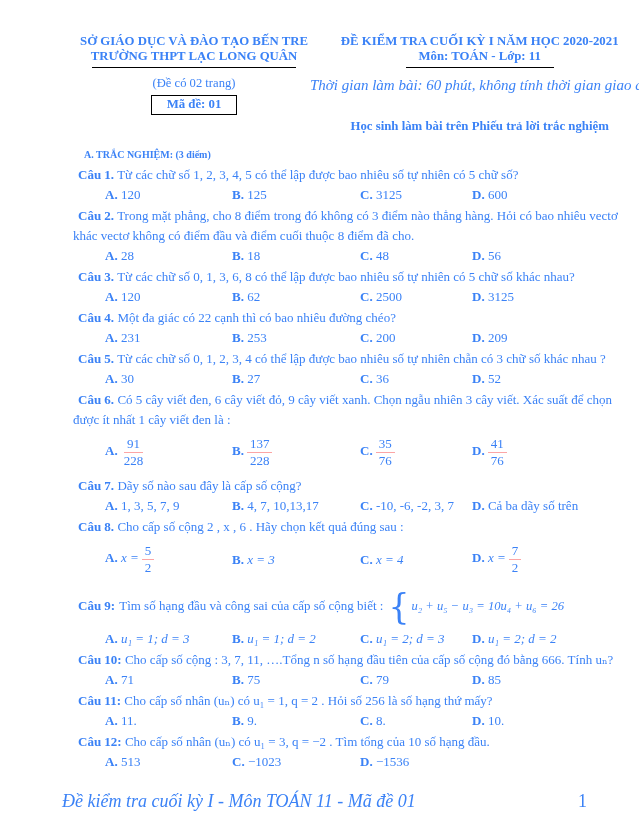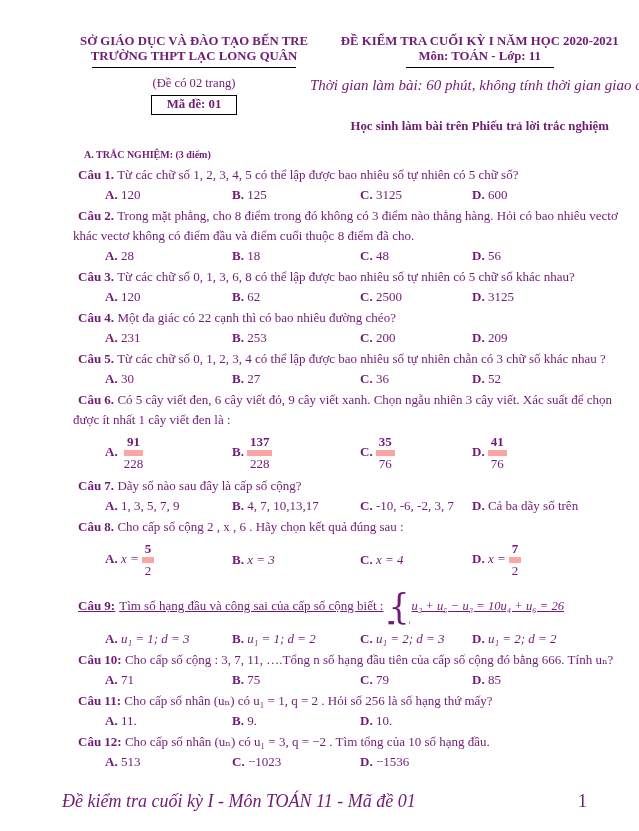--- a/index.html
+++ b/index.html
@@ -1,20 +1,20 @@
 <!DOCTYPE html>
 <html lang="vi"><head>
 <meta charset="utf-8">
 <style>
   html, body { margin:0; padding:0; background:#ffffff; }
   .page {
     position:relative;
     width:639px; height:831px;
     background:#ffffff;
-    color:#701a75;
+    color:#3b82f6;
     font-family:"Liberation Serif","DejaVu Serif",serif;
     font-size:13px;
     overflow:hidden;
     box-sizing:border-box;
     padding:34px 54px 0 78px;
   }
   
   .header { display:flex; }
   .h-left { width:232px; text-align:center; flex:none; }
   .h-right { flex:1; text-align:center; }
@@ -47,24 +47,24 @@
   .ans { white-space:nowrap; }
   .ans .k { font-weight:bold; }
   .ans-grid.tall { min-height:45px; }
   .mi { font-style:italic; }
   
   .frac {
     display:inline-flex; flex-direction:column; align-items:center;
     vertical-align:middle; line-height:1.2; margin-left:3px;
     font-style:normal;
   }
-  .fnum { border-bottom:6px solid #fca5a5; padding:0 3px;font-weight:bold; }
+  .fnum { border-bottom:1px solid #fca5a5; padding:0 3px; }
   .fden { padding:0 3px; }
   
-  .q-sys { display:flex; align-items:center; min-height:46px;text-decoration:underline; }
+  .q-sys { display:flex; align-items:center; min-height:46px; }
   .q-sys .q-label { margin-right:4px; }
   .system { display:inline-flex; align-items:center; margin-left:5px; }
   .brace { font-size:33px; font-weight:400; line-height:1; transform:scaleY(1.08); font-family:"DejaVu Serif",serif; }
   .eqs { display:inline-flex; font-style:italic; font-size:12.6px; line-height:17px; margin-left:2px; }
   
   .footer {
     position:absolute; left:62px; right:52px; top:793px;
     display:flex; justify-content:space-between; align-items:baseline;
     font-size:18px; line-height:16px;
   }
@@ -252,20 +252,21 @@
   </div>
 
   <div class="q">
     <div class="q-line">
       <span class="q-label">Câu 11:</span>
       <span>Cho cấp số nhân (uₙ) có u₁ = 1, q = 2 . Hỏi số 256 là số hạng thứ mấy?</span>
     </div>
     <div class="ans-grid">
       <div class="ans"><b class="k">A.</b> <span>11.</span></div>
       <div class="ans"><b class="k">B.</b> <span>9.</span></div>
+      <div class="ans"><b class="k">C.</b> <span>8.</span></div>
       <div class="ans"><b class="k">D.</b> <span>10.</span></div>
     </div>
   </div>
 
   <div class="q">
     <div class="q-line">
       <span class="q-label">Câu 12:</span>
       <span>Cho cấp số nhân (uₙ) có u₁ = 3, q = −2 . Tìm tổng của 10 số hạng đầu.</span>
     </div>
     <div class="ans-grid">

